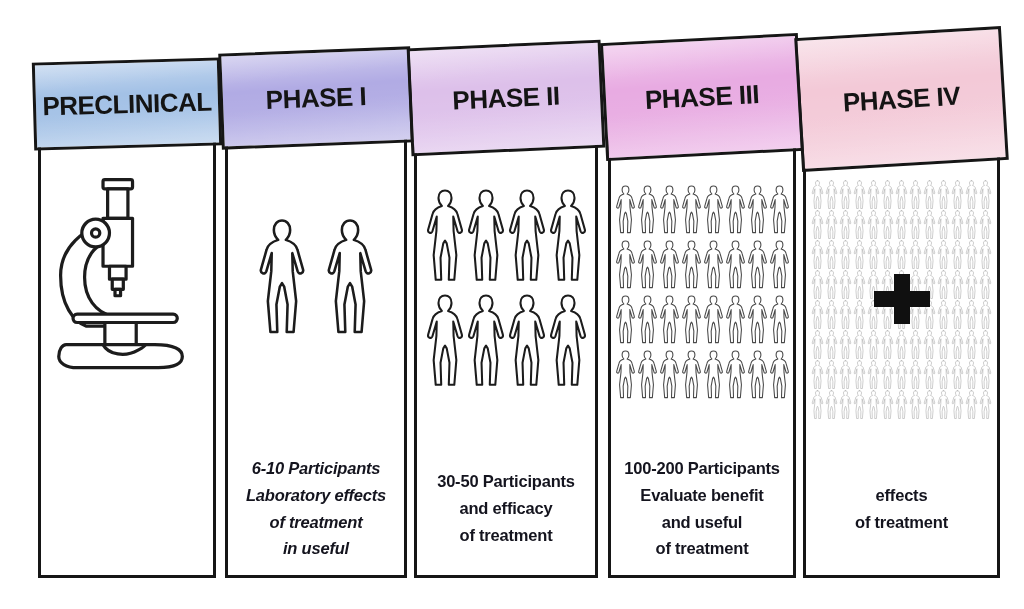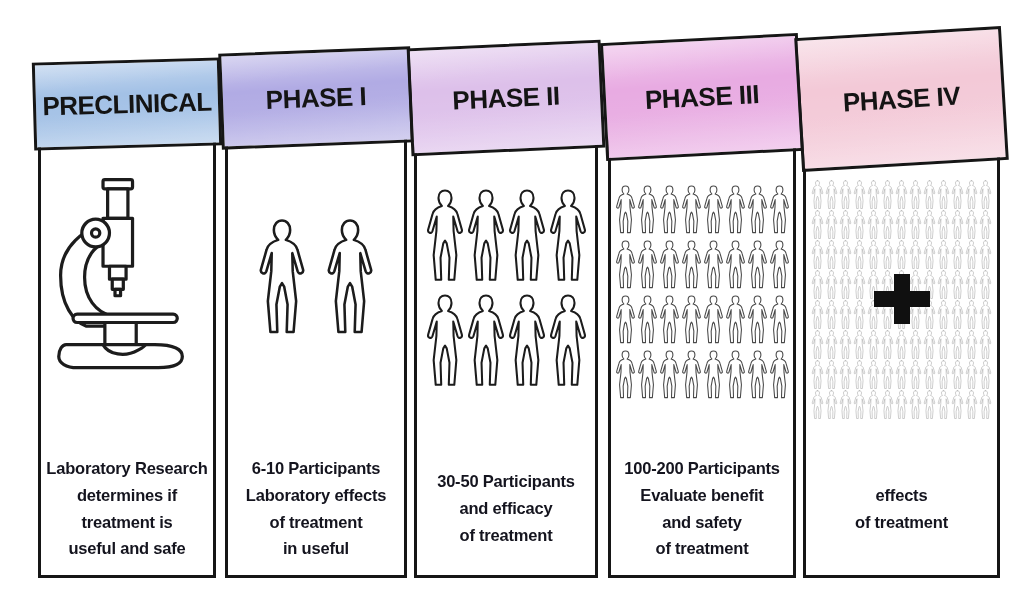--- a/index.html
+++ b/index.html
@@ -95,46 +95,40 @@
           <rect x="69" y="14" width="22" height="32"></rect>
           <rect x="64" y="46" width="32" height="52"></rect>
           <rect x="71" y="98" width="18" height="14"></rect>
           <rect x="74" y="112" width="12" height="11"></rect>
           <rect x="77" y="123" width="6" height="7"></rect>
           <circle cx="56" cy="62" r="15"></circle>
           <circle cx="56" cy="62" r="4.5"></circle>
         </g>
       </svg>
     </div>
-    <div class="caption" style="background: linear-gradient(176deg, rgb(185, 209, 237) 0%, rgb(167, 197, 232) 28%, rgb(167, 197, 232) 55%, rgb(174, 202, 234) 74%, rgb(188, 211, 238) 100%);">
-      <div class="cap-line">Laboratory Research</div>
-      <div class="cap-line">determines if</div>
-      <div class="cap-line">treatment is</div>
-      <div class="cap-line">useful and safe</div>
-    </div>
   </div>
 
   <div class="column c2">
     <div class="body"></div>
     <div class="header" style="background: linear-gradient(176deg, rgb(193, 188, 233) 0%, rgb(177, 171, 228) 28%, rgb(177, 171, 228) 55%, rgb(183, 178, 230) 74%, rgb(196, 191, 234) 100%);">
       <span class="title">PHASE I</span>
     </div>
     <div class="icon-area">
       <div class="figures">
           <div class="fig-row">
             <svg viewBox="0 0 64 140" class="fig" style="width: 58px; height: 120px; color: rgb(28, 28, 28);">
               <use href="#person"></use>
             </svg>
             <svg viewBox="0 0 64 140" class="fig" style="width: 58px; height: 120px; color: rgb(28, 28, 28); margin-left: 10px;">
               <use href="#person"></use>
             </svg>
           </div>
         </div>
     </div>
-    <div class="caption" style="background: linear-gradient(176deg, rgb(193, 189, 233) 0%, rgb(177, 172, 227) 28%, rgb(177, 172, 227) 55%, rgb(183, 179, 229) 74%, rgb(196, 192, 234) 100%);">
+    <div class="caption" style="background: linear-gradient(176deg, rgb(193, 189, 233) 0%, rgb(177, 172, 227) 28%, rgb(177, 172, 227) 55%, rgb(183, 179, 229) 74%, rgb(196, 192, 234) 100%); font-style: italic;">
       <div class="cap-line">6-10 Participants</div>
       <div class="cap-line">Laboratory effects</div>
       <div class="cap-line">of treatment</div>
       <div class="cap-line">in useful</div>
     </div>
   </div>
 
   <div class="column c3">
     <div class="body"></div>
     <div class="header" style="background: linear-gradient(176deg, rgb(228, 205, 238) 0%, rgb(221, 192, 234) 28%, rgb(221, 192, 234) 55%, rgb(224, 197, 236) 74%, rgb(229, 207, 239) 100%);">
@@ -288,21 +282,21 @@
             </svg>
             <svg viewBox="0 0 64 140" class="fig" style="width: 23px; height: 52px; color: rgb(74, 74, 74); margin-left: -1px;">
               <use href="#person"></use>
             </svg>
           </div>
         </div>
     </div>
     <div class="caption" style="background: linear-gradient(176deg, rgb(239, 197, 233) 0%, rgb(235, 182, 228) 28%, rgb(235, 182, 228) 55%, rgb(237, 188, 230) 74%, rgb(240, 200, 234) 100%);">
       <div class="cap-line">100-200 Participants</div>
       <div class="cap-line">Evaluate benefit</div>
-      <div class="cap-line">and safety</div>
+      <div class="cap-line">and useful</div>
       <div class="cap-line">of treatment</div>
     </div>
   </div>
 
   <div class="column c5">
     <div class="body"></div>
     <div class="header" style="background: linear-gradient(176deg, rgb(245, 212, 223) 0%, rgb(243, 201, 215) 28%, rgb(243, 201, 215) 55%, rgb(244, 205, 218) 74%, rgb(246, 214, 225) 100%);">
       <span class="title">PHASE IV</span>
     </div>
     <div class="icon-area">

